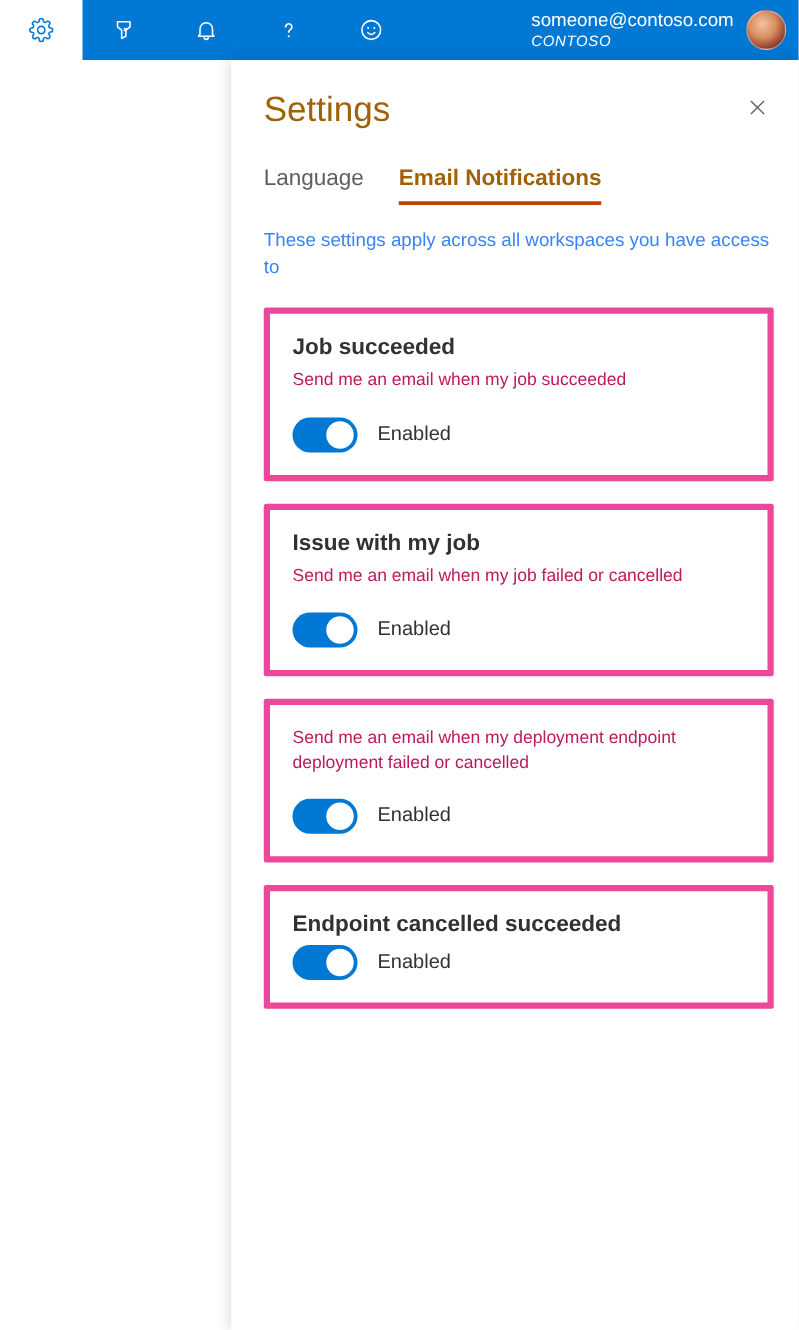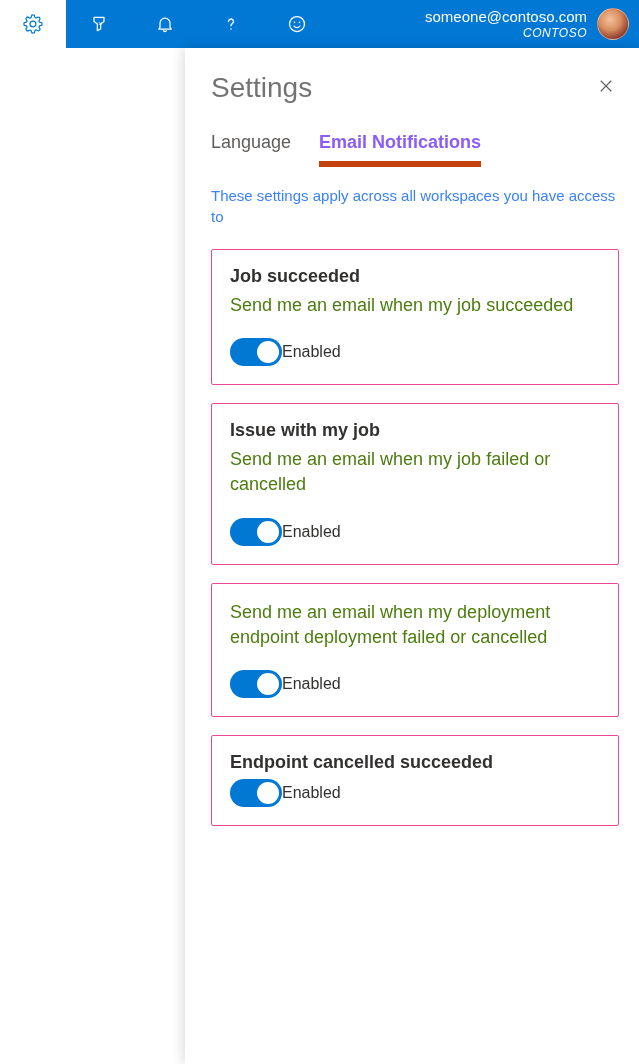--- a/index.html
+++ b/index.html
@@ -38,21 +38,21 @@
     .topbar-icon svg { width: 20px; height: 20px; }
     .topbar-icon.active svg path,
     .topbar-icon.active svg circle { stroke: #0078d4; }
     .topbar-right {
       display: flex;
       align-items: center;
       padding-right: 10px;
       gap: 10px;
     }
     .account-info {
-      text-align: right;
+      text-align: left;
       line-height: 1.2;
     }
     .account-email { font-size: 15px; }
     .account-org { font-size: 12px; letter-spacing: 0.5px; font-style: italic; }
     .avatar {
       width: 32px;
       height: 32px;
       border-radius: 50%;
       background: radial-gradient(circle at 40% 35%, #f4c2a1 0%, #d98e5f 40%, #8b3a2a 75%, #5a2518 100%);
       border: 1px solid rgba(255,255,255,0.4);
@@ -70,21 +70,21 @@
     }
     .panel-header {
       display: flex;
       align-items: center;
       justify-content: space-between;
       margin-bottom: 28px;
     }
     .panel-title {
       font-size: 28px;
       font-weight: 400;
-      color: #737373;
+      color: #a16207;
       text-align: right;
     }
     .close-btn {
       cursor: pointer;
       padding: 4px;
       color: #605e5c;
     }
     .close-btn svg { width: 18px; height: 18px; }
 
     .tabs {
@@ -93,54 +93,54 @@
       margin-bottom: 18px;
     }
     .tab {
       font-size: 18px;
       color: #605e5c;
       padding-bottom: 8px;
       cursor: pointer;
       font-weight: 400;
     }
     .tab.active {
-      color: #8b5cf6;
+      color: #a16207;
       font-weight: 600;
-      border-bottom: 6px solid #c2410c;
+      border-bottom: 3px solid #c2410c;
     }
 
     .description {
       font-size: 15px;
       color: #3b82f6;
       line-height: 1.4;
       margin-bottom: 22px;
     }
 
     .card {
-      border: 1px solid #ec4899;
+      border: 5px solid #ec4899;
       border-radius: 2px;
       padding: 16px 18px 18px 18px;
       margin-bottom: 18px;
     }
     .card-title {
       font-size: 18px;
       font-weight: 600;
       color: #323130;
       margin-bottom: 6px;
     }
     .card-desc {
-      font-size: 18px;
-      color: #4d7c0f;
+      font-size: 14px;
+      color: #be185d;
       line-height: 1.4;
       margin-bottom: 20px;
     }
     .toggle-row {
       display: flex;
       align-items: center;
-      gap: 0;
+      gap: 16px;
     }
     .toggle {
       width: 52px;
       height: 28px;
       border-radius: 14px;
       background: #0078d4;
       position: relative;
       cursor: pointer;
     }
     .toggle-knob {

